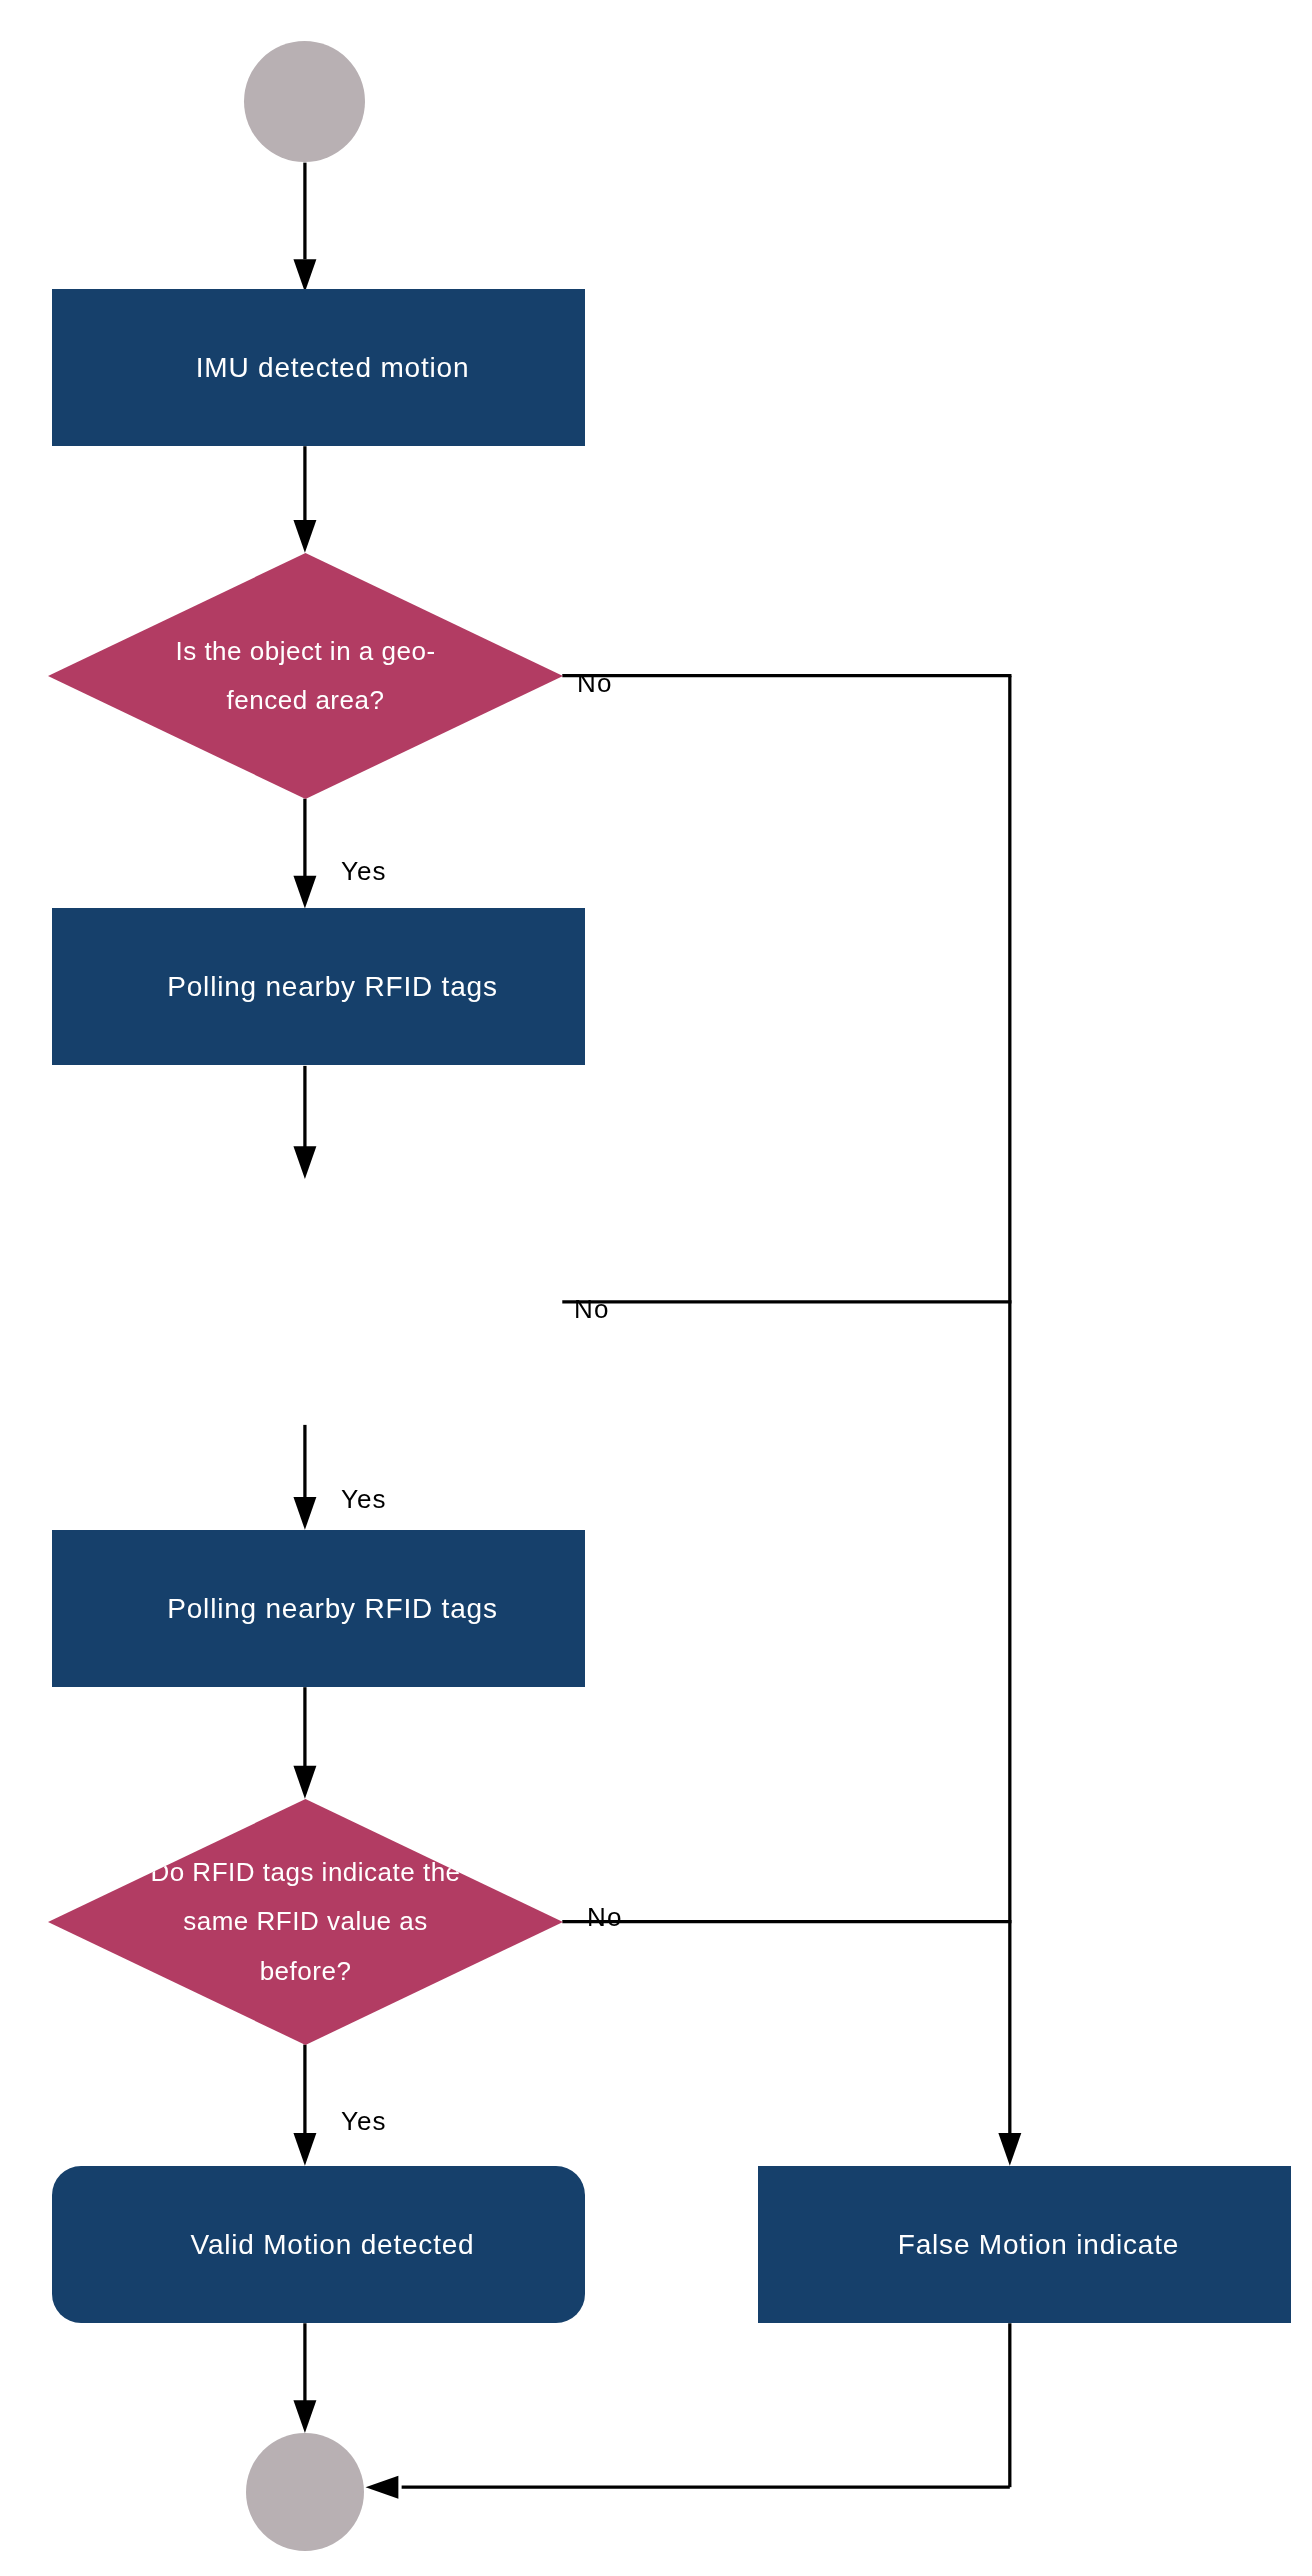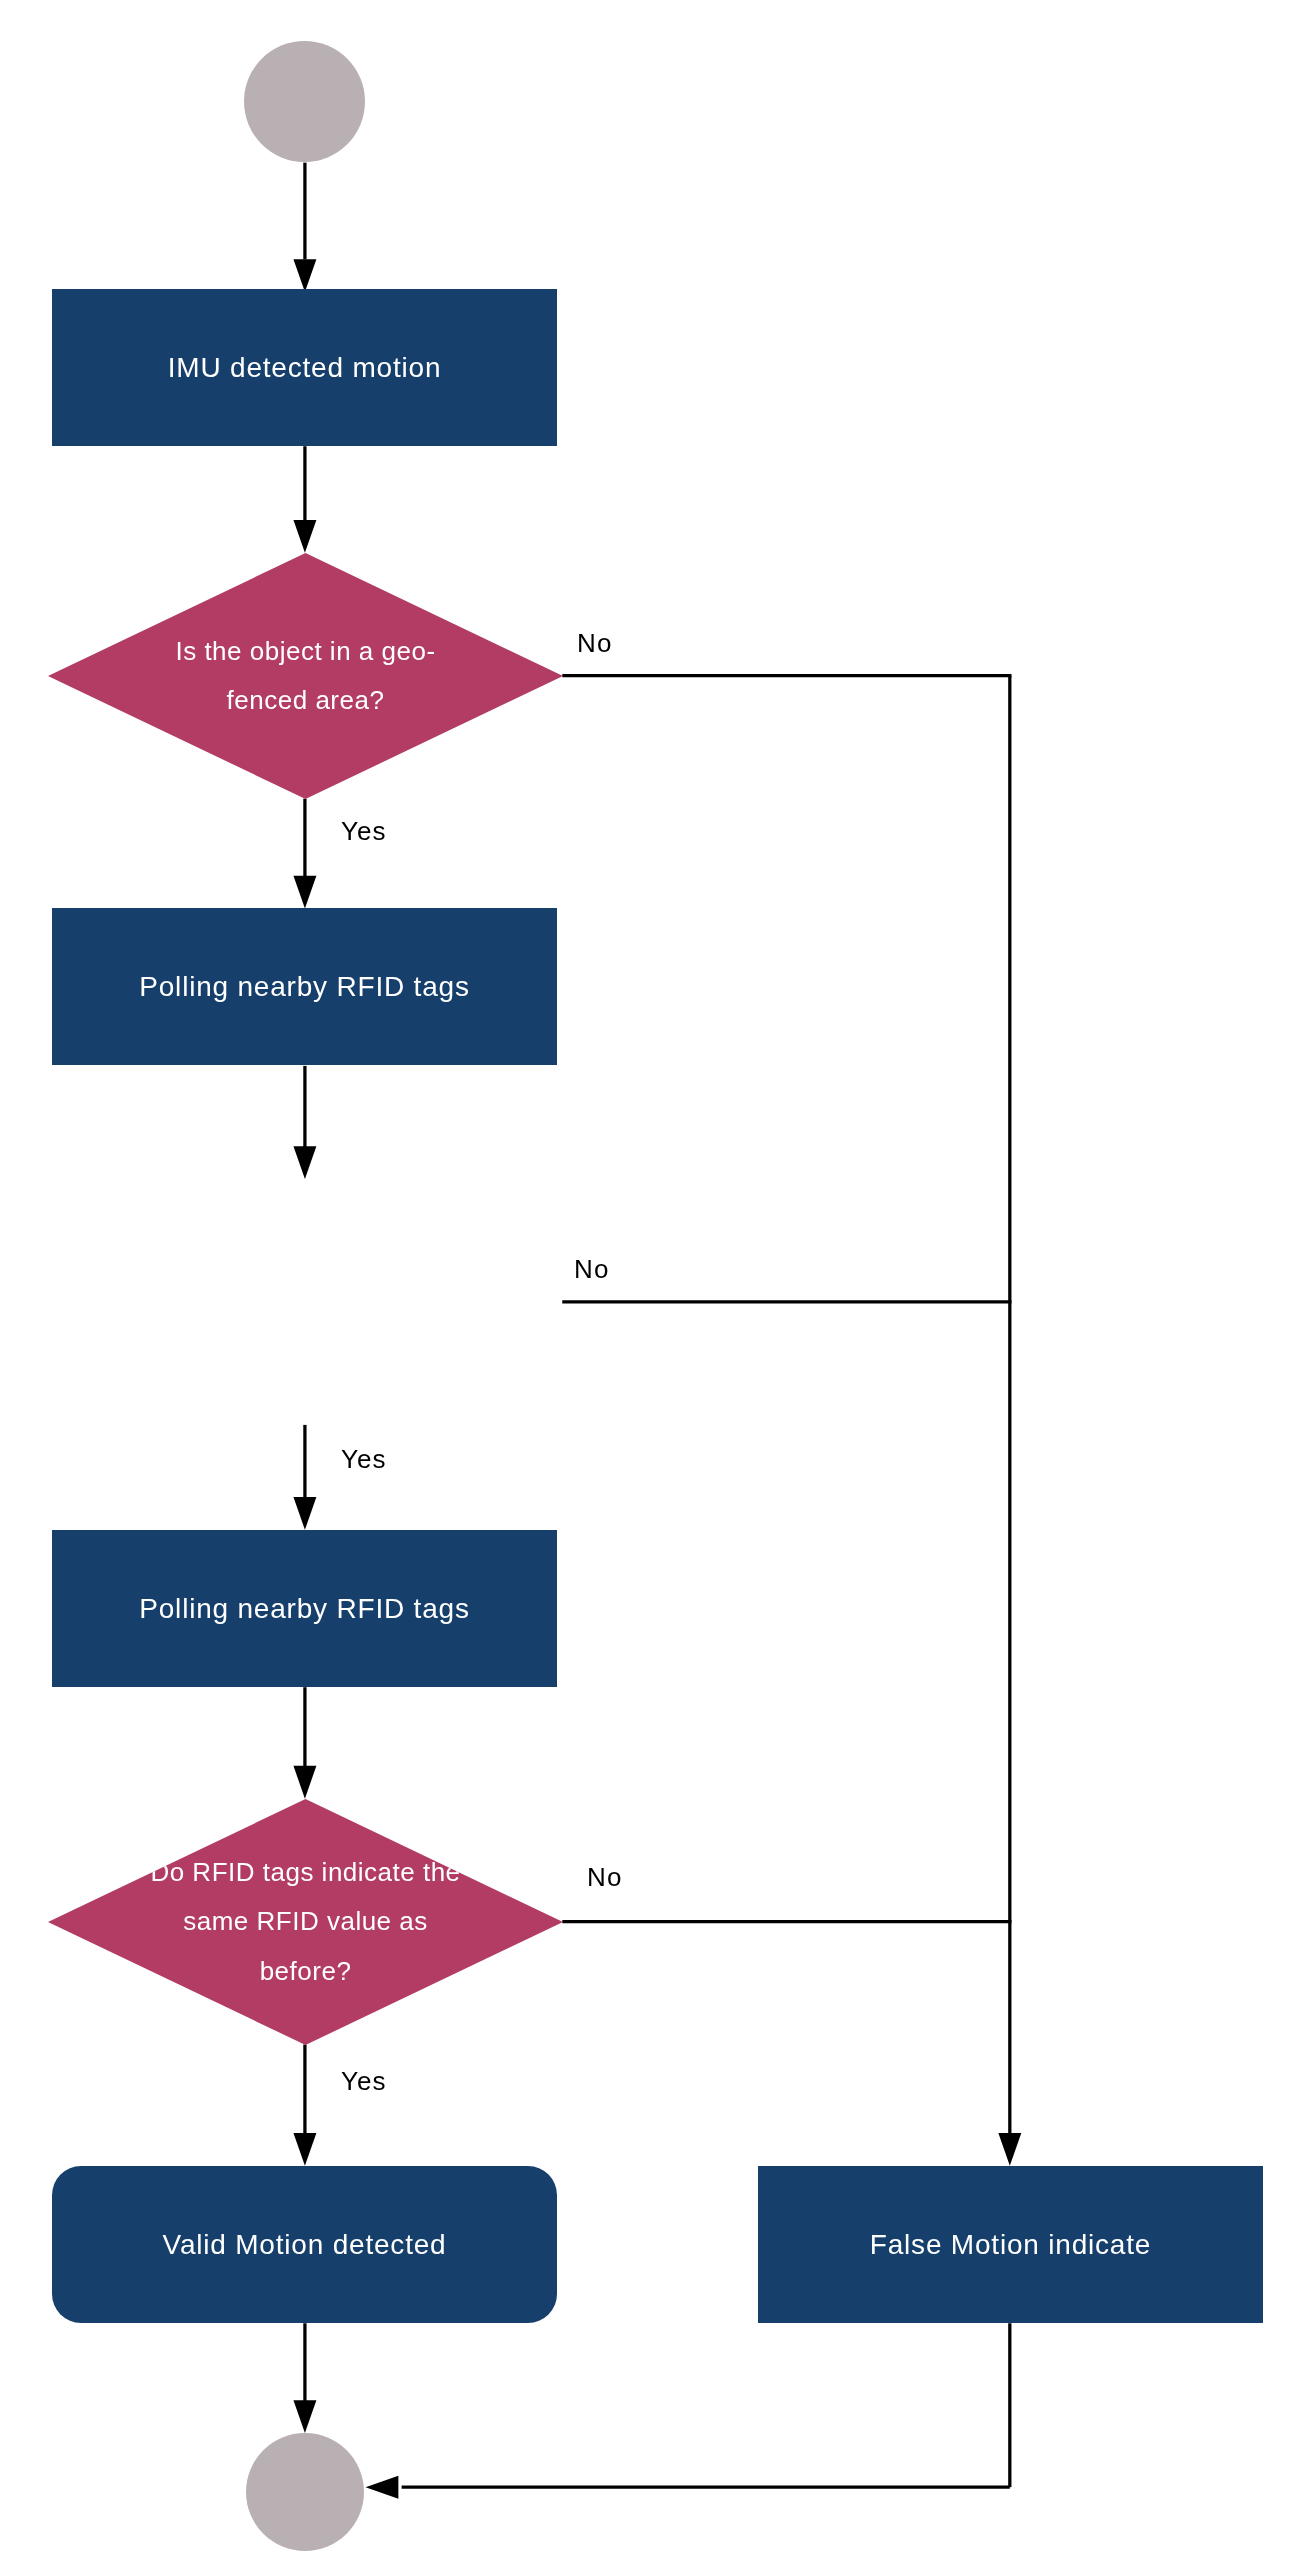--- a/index.html
+++ b/index.html
@@ -13,20 +13,21 @@
   }
   #connectors{position:absolute;left:0;top:0;z-index:0;}
   .node{position:absolute;display:flex;align-items:center;justify-content:center;z-index:1;text-align:center;}
   .process{
     width:505px;height:157px;
     background:#16406b;
     color:#ffffff;
     font-size:28px;
     letter-spacing:0.8px;
     font-weight:500;
+    padding-left:28px;
   }
   .decision{
     width:515px;height:246px;
     background:#b23c63;
     color:#ffffff;
     font-size:26px;
     letter-spacing:0.5px;
     font-weight:500;
     clip-path:polygon(50% 0%, 100% 50%, 50% 100%, 0% 50%);
     line-height:1.9;
@@ -37,20 +38,21 @@
     border-radius:50%;
   }
   .edge-label{
     position:absolute;
     z-index:2;
     color:#000000;
     font-size:26px;
     font-weight:500;
     letter-spacing:1.1px;
     line-height:1;
+    margin-top:40px;
   }
 </style>
 </head>
 <body>
 
 <div id="canvas">
 
   <svg id="connectors" width="1312" height="2576" viewBox="0 0 2401 4713">
     <g stroke="#000000" stroke-width="6" fill="none">
 

